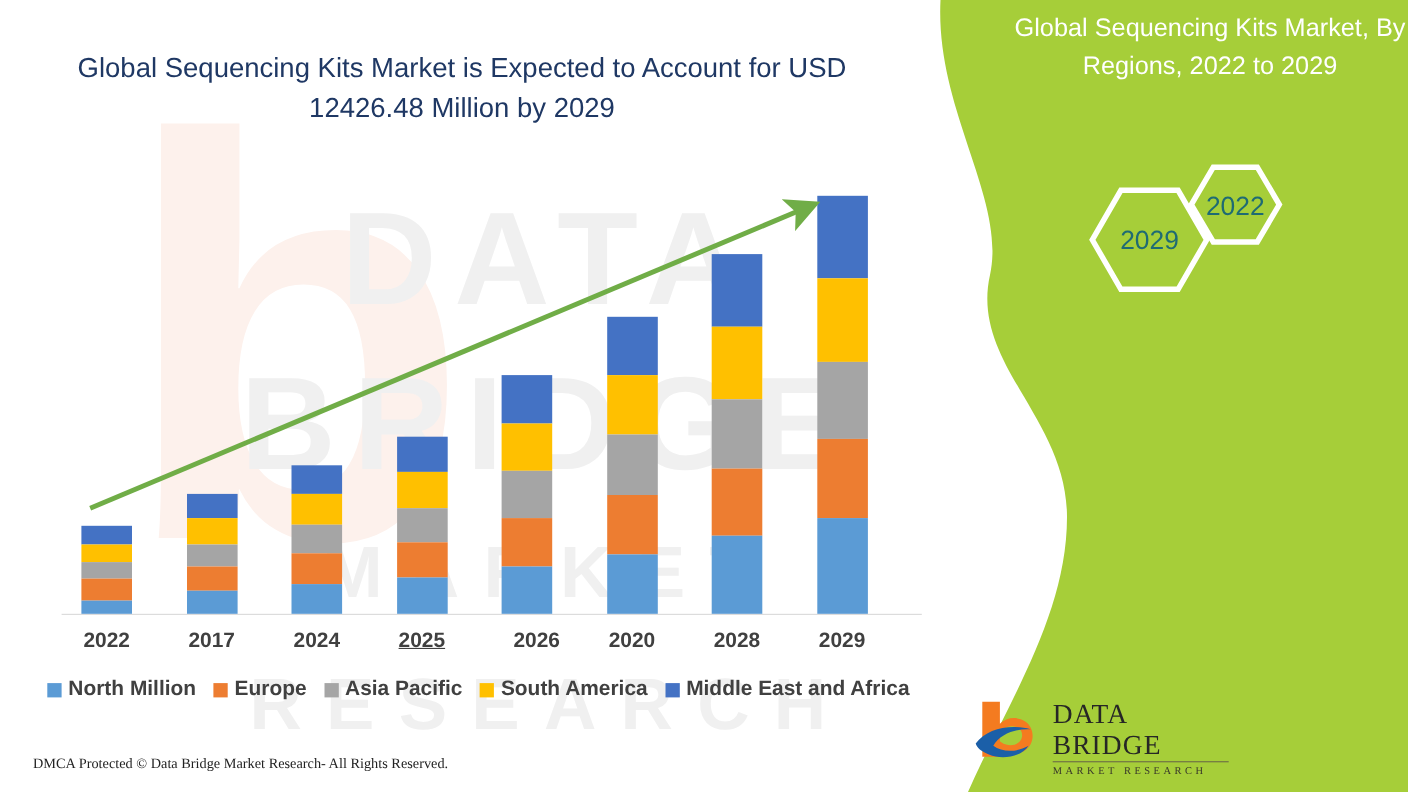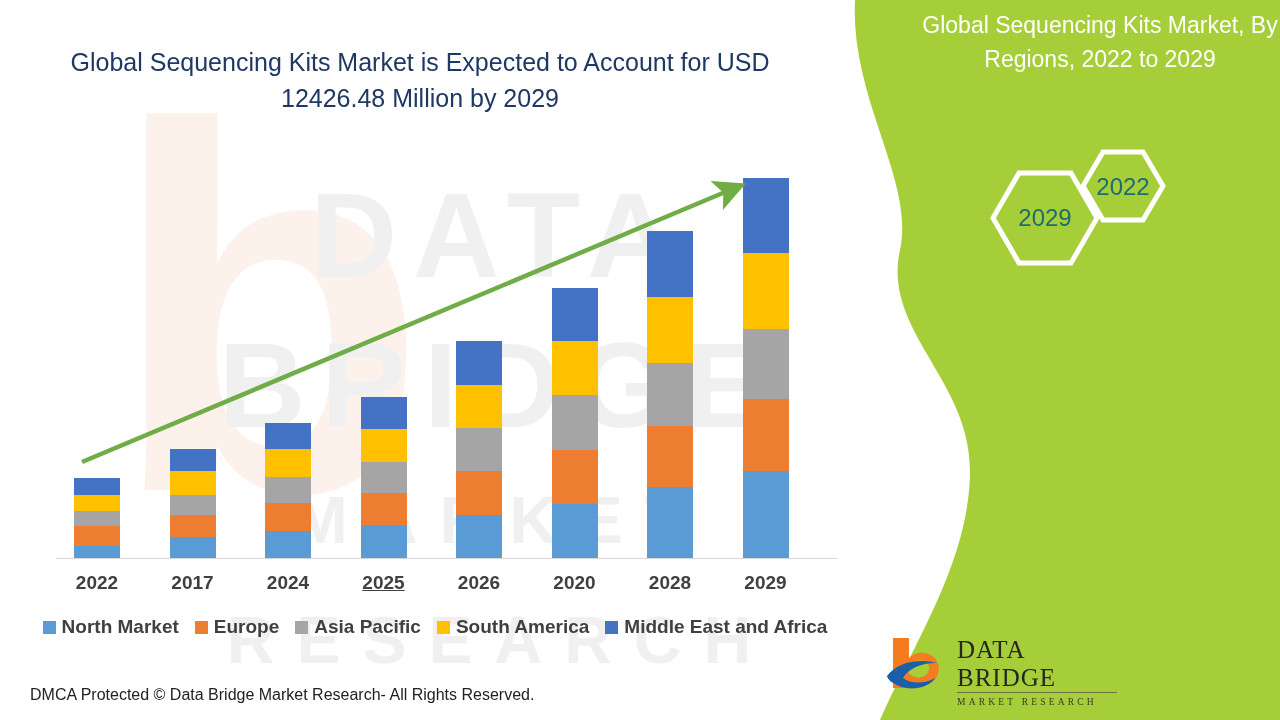--- a/index.html
+++ b/index.html
@@ -58,21 +58,21 @@
   .legend{
     position:absolute;left:40px;top:614px;width:790px;height:26px;
     display:flex;align-items:center;justify-content:center;gap:16px;
   }
   .legend-item{display:flex;align-items:center;gap:6px;}
   .legend-swatch{width:13px;height:13px;display:inline-block;}
   .legend-label{font-size:19px;font-weight:700;color:#404040;white-space:nowrap;}
 
   .footer{
     position:absolute;left:0;top:686px;width:840px;height:24px;
-    font-family:Liberation Sans, sans-serif;font-size:16px;color:#222;
+    font-family:Liberation Serif, serif;font-size:13px;color:#222;
   }
   .footer-left{position:absolute;left:30px;top:0;}
   .footer-right{position:absolute;left:460px;top:0;}
 
   
   .green-panel{position:absolute;left:820px;top:0;width:460px;height:720px;}
   .green-svg{position:absolute;left:0;top:0;width:460px;height:720px;}
 
   .panel-content{position:absolute;left:0;top:0;width:460px;height:688px;}
   .panel-title{
@@ -182,30 +182,30 @@
       </defs>
       <line x1="42" y1="312" x2="690" y2="40" stroke="#70ad47" stroke-width="4.5" marker-end="url(#ah)"></line>
     </svg>
   </div>
 
   <div class="xaxis" id="xaxis">
       <div class="xtick" style="left: 27px;">2022</div>
       <div class="xtick" style="left: 122.5px;">2017</div>
       <div class="xtick" style="left: 218px;">2024</div>
       <div class="xtick" style="left: 313.5px; text-decoration: underline;">2025</div>
-      <div class="xtick" style="left: 409px;">2026</div>
+      <div class="xtick" style="left: 409px; text-align: right;">2026</div>
       <div class="xtick" style="left: 504.5px;">2020</div>
       <div class="xtick" style="left: 600px;">2028</div>
       <div class="xtick" style="left: 695.5px;">2029</div>
     </div>
 
   <div class="legend" id="legend">
       <div class="legend-item">
         <span class="legend-swatch" style="background: rgb(91, 155, 213);"></span>
-        <span class="legend-label">North Market</span>
+        <span class="legend-label">North Million</span>
       </div>
       <div class="legend-item">
         <span class="legend-swatch" style="background: rgb(237, 125, 49);"></span>
         <span class="legend-label">Europe</span>
       </div>
       <div class="legend-item">
         <span class="legend-swatch" style="background: rgb(165, 165, 165);"></span>
         <span class="legend-label">Asia Pacific</span>
       </div>
       <div class="legend-item">

